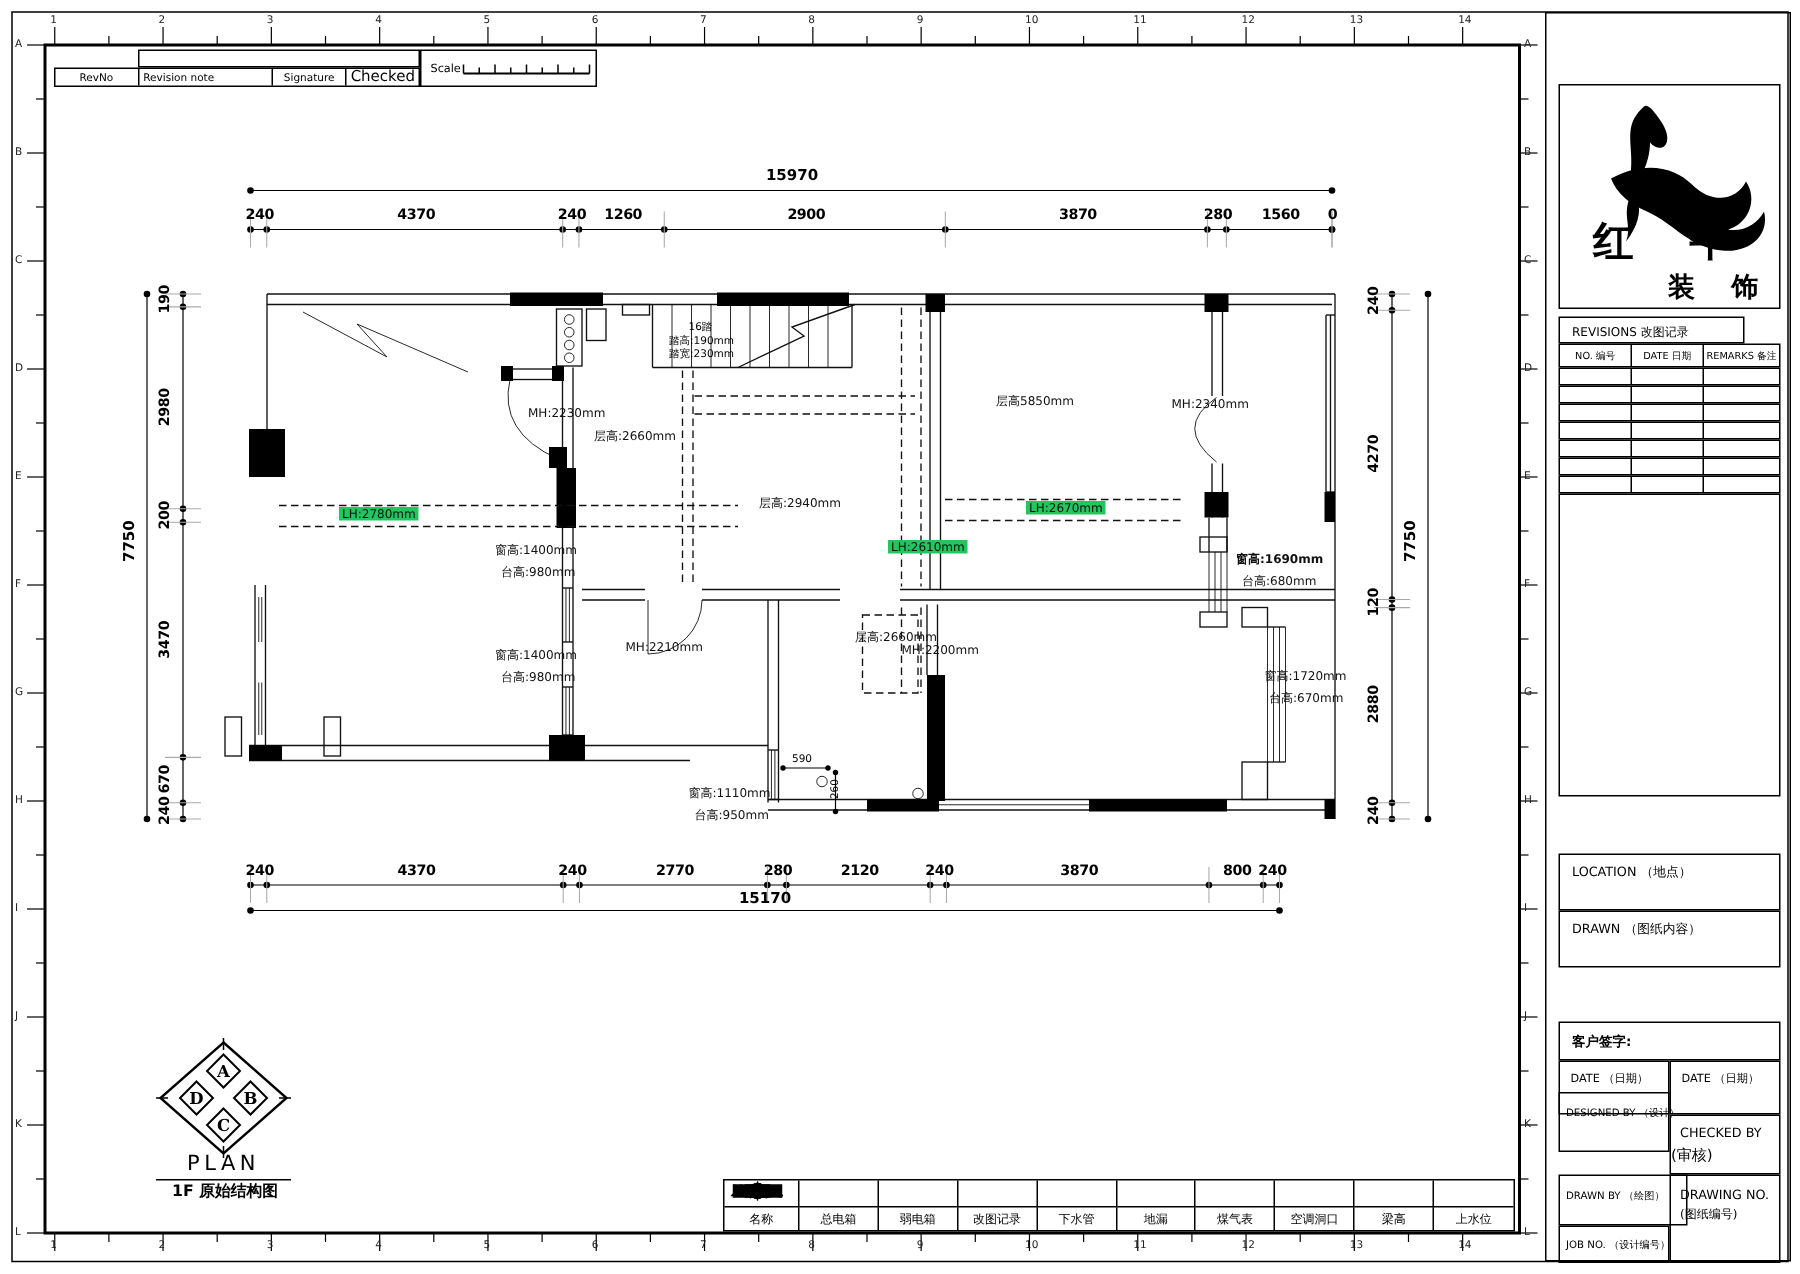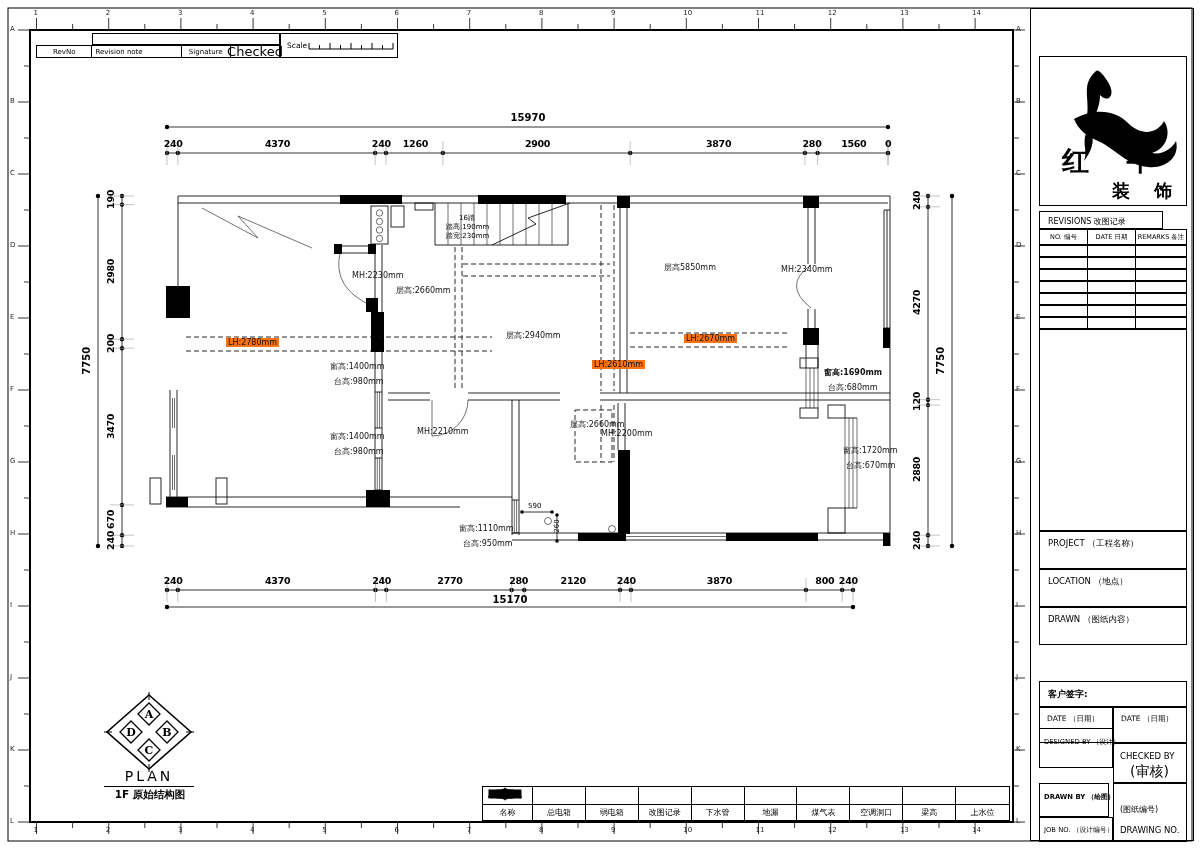--- a/index.html
+++ b/index.html
@@ -5,21 +5,21 @@
   html,body{margin:0;padding:0;background:#e8e8e8;}
   #sheet{position:relative;width:1200px;height:849px;background:#fff;overflow:hidden;
          font-family:"DejaVu Sans",sans-serif;}
   svg{position:absolute;left:0;top:0;}
   .t{position:absolute;color:#000;white-space:nowrap;line-height:1.15;font-family:"DejaVu Sans",sans-serif;}
   .dim{font-size:9.5px;font-weight:700;letter-spacing:-0.3px;}
   .dimtot{font-size:10px;font-weight:700;width:50px;text-align:center;}
   .vdim{width:40px;text-align:center;transform:rotate(-90deg);}
   .ruler{font-size:7px;color:#222;}
   .ann{font-size:8px;color:#111;}
-  .annbg{background:#f97316;padding:0 2px;}
+  .annbg{background:#22c55e;padding:0 2px;}
   .tiny{font-size:7px;}
   .box{position:absolute;border:1px solid #000;box-sizing:border-box;}
   .panel-label{font-size:8.5px;color:#000;}
   .cell{box-sizing:border-box;border-right:1px solid #000;display:flex;align-items:center;justify-content:center;}
   #legend{position:absolute;left:482px;top:786px;width:528px;height:35px;border:1px solid #000;
           box-sizing:border-box;display:grid;grid-template-columns:50px repeat(9,52.9px);grid-template-rows:18px 15px;}
   #legend .cell{font-size:8px;}
   #legend .r1{border-bottom:1px solid #000;}
   .lastc{border-right:none!important;}
   #company-name{position:absolute;left:22px;top:86px;font-family:"DejaVu Serif",serif;font-weight:700;
@@ -388,21 +388,21 @@
       <line x1="916" y1="535.1612903225806" x2="940" y2="535.1612903225806" class="gtick"></line>
       <circle cx="928" cy="546" r="2.2" class="dotf"></circle>
       <line x1="916" y1="546" x2="940" y2="546" class="gtick"></line>
     </svg>
 
   <div class="box" style="left:92px;top:33px;width:188px;height:12px;"></div>
   <div class="box" style="left:36px;top:45px;width:244px;height:13px;display:flex;">
     <div class="cell" style="width:56px;font-size:7px;">RevNo</div>
     <div class="cell" style="width:90px;font-size:7px;justify-content:flex-start;padding-left:3px;">Revision note</div>
     <div class="cell" style="width:50px;font-size:7px;">Signature</div>
-    <div class="cell lastc" style="width:48px;font-size:13px;">Checked</div>
+    <div class="cell lastc" style="width:48px;font-size:10px;">Checked</div>
   </div>
   <div class="box" style="left:280px;top:33px;width:118px;height:25px;">
     <span class="t" style="left:6px;top:8px;font-size:7.5px;">Scale</span>
     <svg width="90" height="16" style="left:26px;top:4px;">
       <line x1="2" y1="11" x2="86" y2="11" stroke="#000" stroke-width="1.2"></line>
       <g stroke="#000" stroke-width="1">
         <line x1="2" y1="5" x2="2" y2="11"></line>
           <line x1="12.5" y1="7" x2="12.5" y2="11"></line>
         <line x1="23" y1="5" x2="23" y2="11"></line>
           <line x1="33.5" y1="7" x2="33.5" y2="11"></line>
@@ -587,23 +587,20 @@
         <div class="cell lastc" style="width:50px;"></div>
       </div>
     <div class="box" style="left:8px;top:308px;width:148px;height:12px;display:flex;">
         <div class="cell" style="width:48px;"></div>
         <div class="cell" style="width:48px;"></div>
         <div class="cell lastc" style="width:50px;"></div>
       </div>
 
     <div class="box" style="left:8px;top:320px;width:148px;height:202px;"></div>
 
-    <div class="box" style="left:8px;top:522px;width:148px;height:38px;">
-      <span class="tb-txt panel-label" style="left:8px;top:6px;">PROJECT （工程名称）</span>
-      </div>
     <div class="box" style="left:8px;top:560px;width:148px;height:38px;">
       <span class="tb-txt panel-label" style="left:8px;top:6px;">LOCATION （地点）</span>
       </div>
     <div class="box" style="left:8px;top:598px;width:148px;height:38px;">
       <span class="tb-txt panel-label" style="left:8px;top:6px;">DRAWN （图纸内容）</span>
       </div>
     <div class="box" style="left:8px;top:672px;width:148px;height:26px;">
       <span class="tb-txt" style="left:8px;top:6px;font-size:9px;font-weight:700;">客户签字:</span>
       </div>
 
@@ -611,27 +608,27 @@
       <span class="tb-txt" style="left:7px;top:6px;font-size:7.5px;">DATE （日期）</span>
       </div>
     <div class="box" style="left:82px;top:698px;width:74px;height:36px;">
       <span class="tb-txt" style="left:7px;top:6px;font-size:7.5px;">DATE （日期）</span>
       </div>
     <div class="box" style="left:8px;top:719px;width:74px;height:40px;">
       <span class="tb-txt" style="left:4px;top:8px;font-size:6.8px;">DESIGNED BY （设计）</span>
       </div>
     <div class="box" style="left:82px;top:734px;width:74px;height:40px;">
       <span class="tb-txt" style="left:6px;top:7px;font-size:8.5px;">CHECKED BY</span>
-      <span class="tb-txt" style="left:16px;top:19px;font-size:14px;">(审核)</span>
-      </div>
-    <div class="box" style="left:8px;top:774px;width:70px;height:34px;font-weight:bold;">
+      <span class="tb-txt" style="left:0;top:19px;font-size:10px;">(审核)</span>
+      </div>
+    <div class="box" style="left:8px;top:774px;width:86px;height:34px;">
       <span class="tb-txt" style="left:4px;top:8px;font-size:6.8px;">DRAWN BY （绘图）</span>
       </div>
     <div class="box" style="left:82px;top:774px;width:74px;height:59px;">
-      <span class="tb-txt" style="left:6px;top:8px;font-size:8.5px;margin-top:33px;">DRAWING NO.</span>
+      <span class="tb-txt" style="left:6px;top:8px;font-size:8.5px;">DRAWING NO.</span>
       <span class="tb-txt" style="left:6px;top:20px;font-size:8px;">(图纸编号)</span>
       </div>
     <div class="box" style="left:8px;top:808px;width:74px;height:25px;">
       <span class="tb-txt" style="left:4px;top:7px;font-size:6.8px;">JOB NO. （设计编号）</span>
       </div>
   </div>
 
 <span class="t ruler" style="left: 33.5px; top: 9px;">1</span>
     <span class="t ruler" style="left: 33.5px; top: 826px;">1</span>
     <span class="t ruler" style="left: 105.7px; top: 9px;">2</span>

